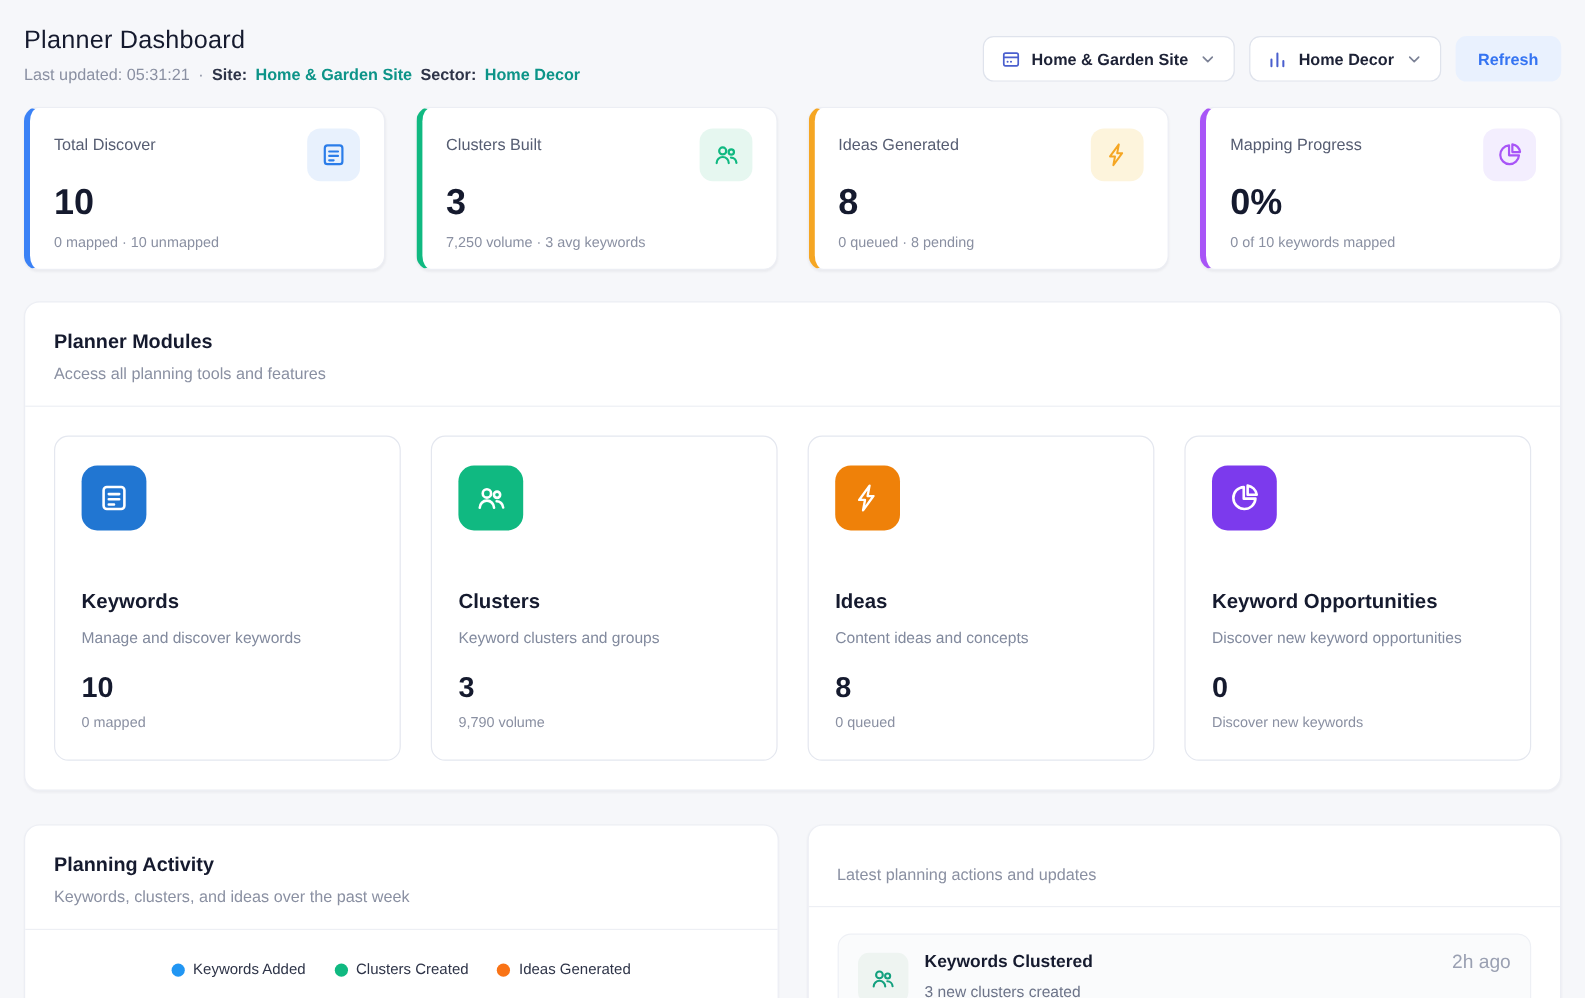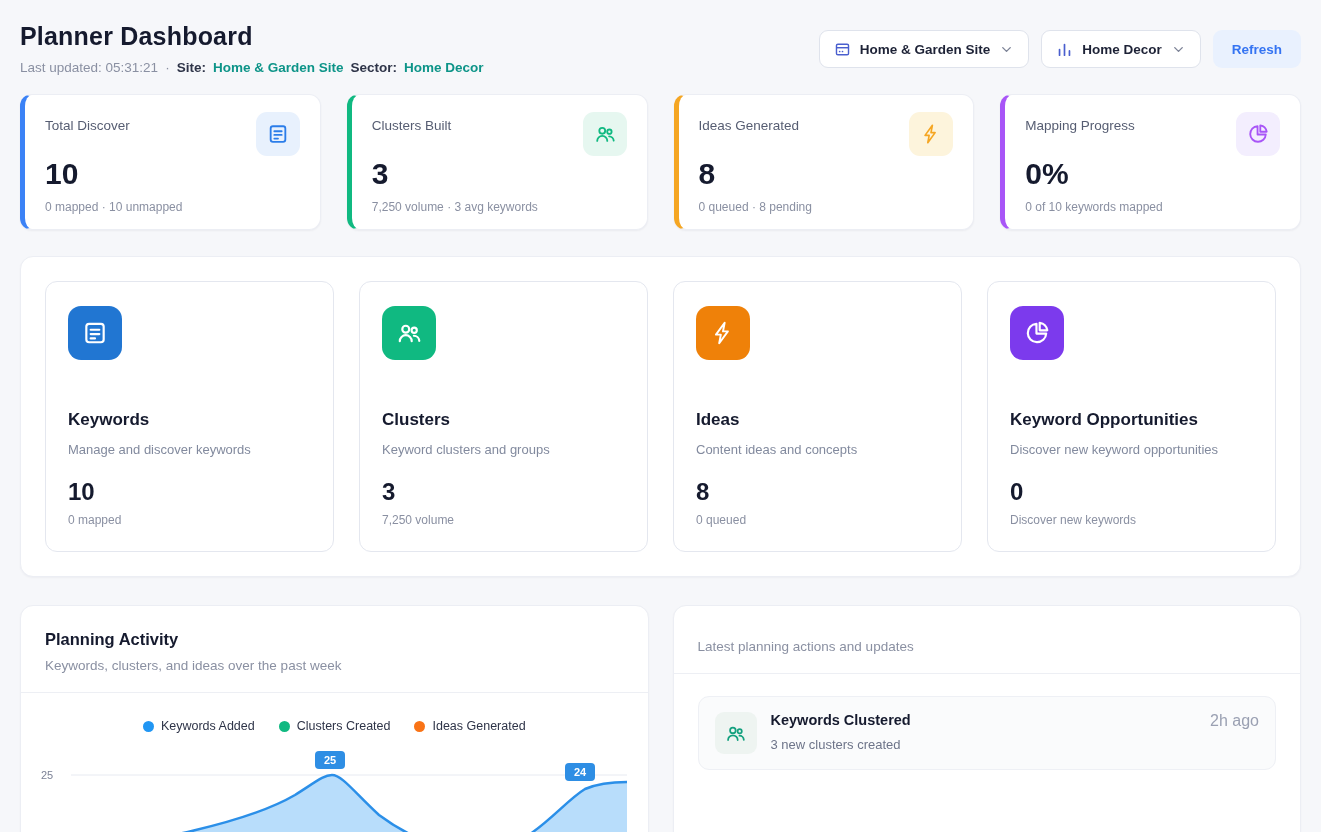--- a/index.html
+++ b/index.html
@@ -2,21 +2,21 @@
 <html><head>
 <meta charset="utf-8">
 <style>
   *{box-sizing:border-box;margin:0;padding:0}
   html,body{background:#f6f7fa}
   body{font-family:"Liberation Sans",sans-serif;color:#171c30}
   .page{width:1321px;height:832px;overflow:hidden;background:#f6f7fa;padding:22px 20px 0;position:relative}
 
   
   .header-row{display:flex;justify-content:space-between;align-items:flex-start}
-  .page-title{font-size:25px;font-weight:700;color:#151a2e;letter-spacing:.2px}
+  .page-title{font-size:21px;font-weight:400;color:#151a2e;letter-spacing:.2px}
   .sub-row{margin-top:9px;font-size:13.5px;color:#8a90a2;display:flex;align-items:center;gap:7px}
   .sub-row .strong{color:#2e3448;font-weight:700}
   .teal-link{color:#0d9488;font-weight:700;text-decoration:none;cursor:pointer}
   .controls{display:flex;gap:12px;align-items:center;margin-top:8px}
   .dropdown-btn{display:flex;align-items:center;gap:9px;background:#fff;border:1px solid #dfe3ec;border-radius:9px;padding:0 14px;height:38px;font-size:13.5px;font-weight:700;color:#1d2236;font-family:inherit;cursor:pointer}
   .btn-ic{width:17px;height:17px;color:#4a5fce;display:inline-flex}
   .btn-ic svg{width:100%;height:100%}
   .chev{width:15px;height:15px;color:#7c8296;display:inline-flex}
   .chev svg{width:100%;height:100%}
   .refresh-btn{background:#e9f1fe;border:none;border-radius:9px;height:38px;padding:0 19px;color:#3574f2;font-size:13.5px;font-weight:700;font-family:inherit;cursor:pointer}
@@ -198,20 +198,24 @@
               <use href="#i-pie"></use>
             </svg>
           </span>
       </div>
       <div class="stat-value">0%</div>
       <div class="stat-detail">0 of 10 keywords mapped</div>
     </div>
   </div>
 
   <div class="section-card">
+    <div class="section-head">
+      <div class="section-title">Planner Modules</div>
+      <div class="section-sub">Access all planning tools and features</div>
+    </div>
     <div class="modules-grid">
       <div class="module-card">
         <div class="module-icon" style="background-color: rgb(33, 118, 210);">
             <svg>
               <use href="#i-doc"></use>
             </svg>
           </div>
         <div class="module-title">Keywords</div>
         <div class="module-desc">Manage and discover keywords</div>
         <div class="module-value">10</div>
@@ -219,21 +223,21 @@
       </div>
       <div class="module-card">
         <div class="module-icon" style="background-color: rgb(16, 185, 129);">
             <svg>
               <use href="#i-users"></use>
             </svg>
           </div>
         <div class="module-title">Clusters</div>
         <div class="module-desc">Keyword clusters and groups</div>
         <div class="module-value">3</div>
-        <div class="module-detail">7,250 volume</div>
+        <div class="module-detail">9,790 volume</div>
       </div>
       <div class="module-card">
         <div class="module-icon" style="background-color: rgb(239, 129, 9);">
             <svg>
               <use href="#i-bolt"></use>
             </svg>
           </div>
         <div class="module-title">Ideas</div>
         <div class="module-desc">Content ideas and concepts</div>
         <div class="module-value">8</div>

